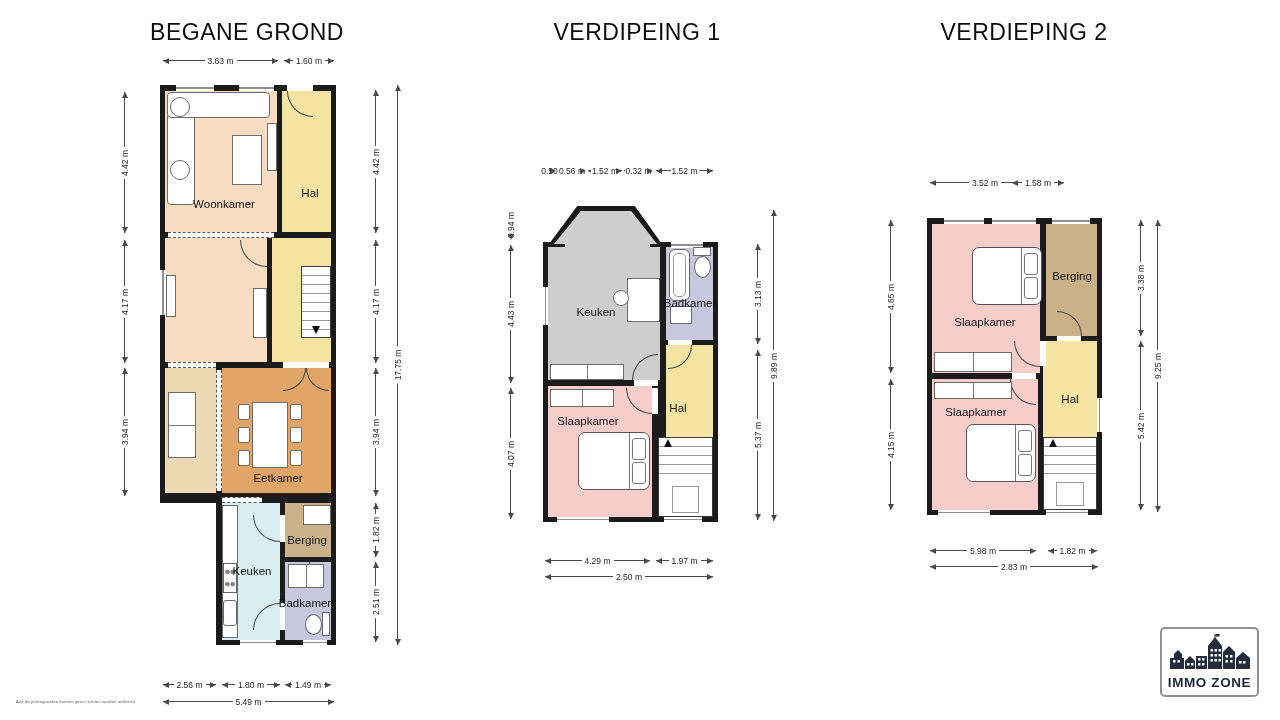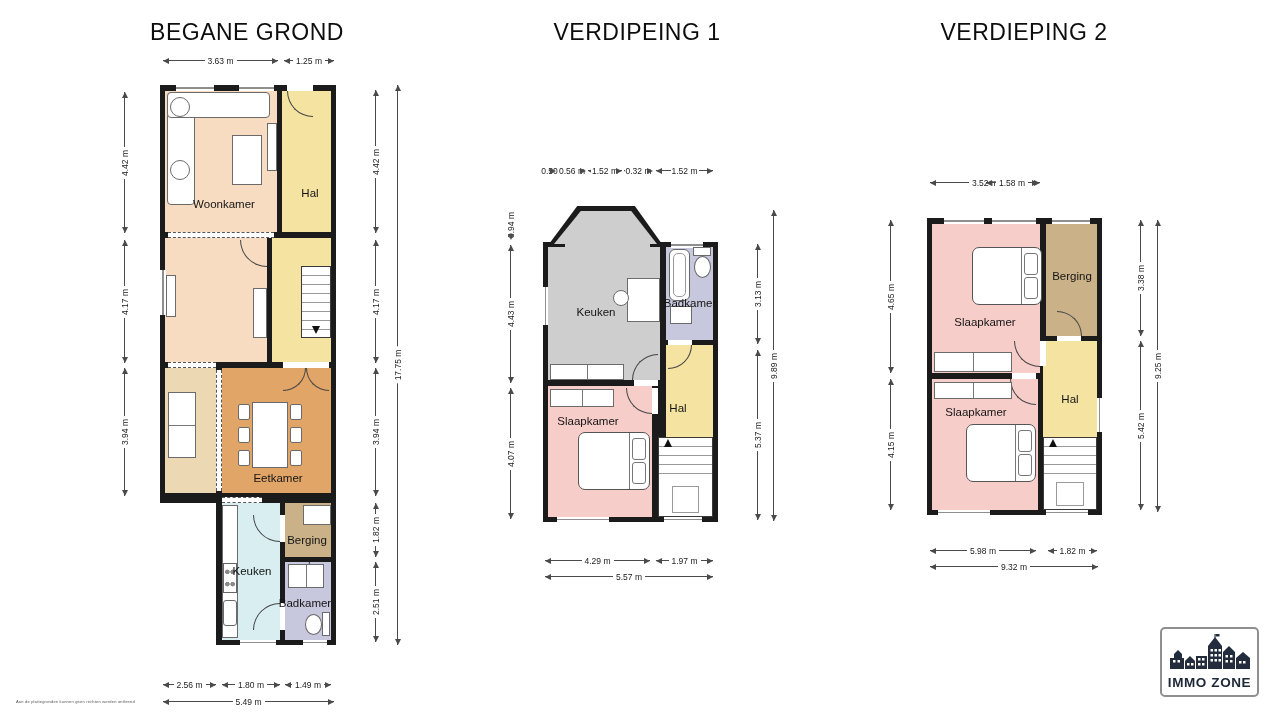--- a/index.html
+++ b/index.html
@@ -64,21 +64,21 @@
 
 <div id="stage">
 
   <div>
     <div class="title" style="left:247px;top:19px">BEGANE GROND</div>
 
     <div class="dim-h" style="left:163px;top:60px;width:115px">
         <span class="lbl">3.63 m</span>
       </div>
     <div class="dim-h" style="left:284px;top:60px;width:50px">
-        <span class="lbl">1.25 m</span>
+        <span class="lbl">1.60 m</span>
       </div>
 
     <div class="base" style="left:160px;top:85px;width:176px;height:418px"></div>
     <div class="base" style="left:216px;top:498px;width:120px;height:147px"></div>
 
     <div class="room" style="left:165px;top:91px;width:112px;height:141px;background:#f8dcc1"></div>
     <div class="room" style="left:282px;top:91px;width:49px;height:141px;background:#f5e4a1"></div>
     <div class="room" style="left:165px;top:238px;width:102px;height:124px;background:#f8dcc1"></div>
     <div class="room" style="left:272px;top:238px;width:59px;height:124px;background:#f5e4a1"></div>
     <div class="room" style="left:165px;top:368px;width:51px;height:125px;background:#ecd9b3"></div>
@@ -291,31 +291,31 @@
         <span class="lbl">9.89 m</span>
       </div>
 
     <div class="dim-h" style="left:545px;top:560px;width:105px">
         <span class="lbl">4.29 m</span>
       </div>
     <div class="dim-h" style="left:656px;top:560px;width:57px">
         <span class="lbl">1.97 m</span>
       </div>
     <div class="dim-h" style="left:545px;top:576px;width:168px">
-        <span class="lbl">5.57 m</span>
+        <span class="lbl">2.50 m</span>
       </div>
   </div>
 
   <div>
     <div class="title" style="left:1024px;top:19px">VERDIEPING 2</div>
 
     <div class="dim-h" style="left:930px;top:182px;width:110px">
         <span class="lbl">3.52 m</span>
       </div>
-    <div class="dim-h" style="left:986px;top:182px;width:52px">
+    <div class="dim-h" style="left:1012px;top:182px;width:52px">
         <span class="lbl">1.58 m</span>
       </div>
 
     <div class="base" style="left:927px;top:218px;width:175px;height:297px"></div>
 
     <div class="room" style="left:932px;top:224px;width:108px;height:149px;background:#f7cdc9"></div>
     <div class="room" style="left:1046px;top:224px;width:51px;height:112px;background:#cab188"></div>
     <div class="room" style="left:1043px;top:341px;width:54px;height:96px;background:#f5e4a1"></div>
     <div class="room" style="left:932px;top:379px;width:106px;height:131px;background:#f7cdc9"></div>
 
@@ -378,21 +378,21 @@
         <span class="lbl">9.25 m</span>
       </div>
 
     <div class="dim-h" style="left:930px;top:550px;width:106px">
         <span class="lbl">5.98 m</span>
       </div>
     <div class="dim-h" style="left:1048px;top:550px;width:49px">
         <span class="lbl">1.82 m</span>
       </div>
     <div class="dim-h" style="left:930px;top:566px;width:168px">
-        <span class="lbl">9.32 m</span>
+        <span class="lbl">2.83 m</span>
       </div>
   </div>
 
   <div class="logo">
     <svg width="82" height="36" viewBox="0 0 82 36" style="margin-top:5px">
       <g fill="#232c3d">
         <polygon points="1,35 1,24 5,24 5,20 9,16 13,20 13,24 15,24 15,35"></polygon>
         <rect x="16" y="27" width="10" height="8"></rect>
         <polygon points="16,27 21,22 26,27"></polygon>
         <rect x="27" y="22" width="11" height="13"></rect>

